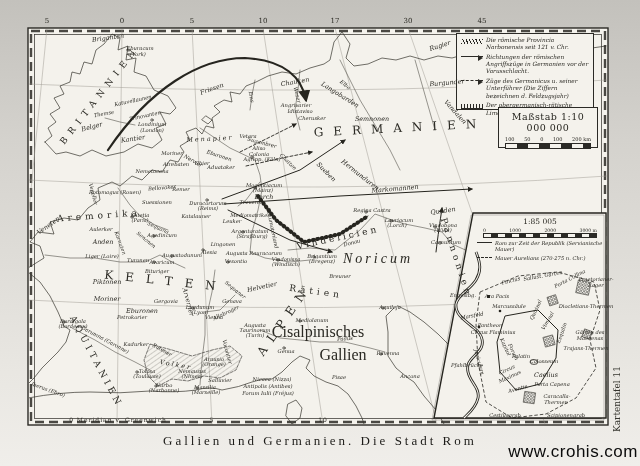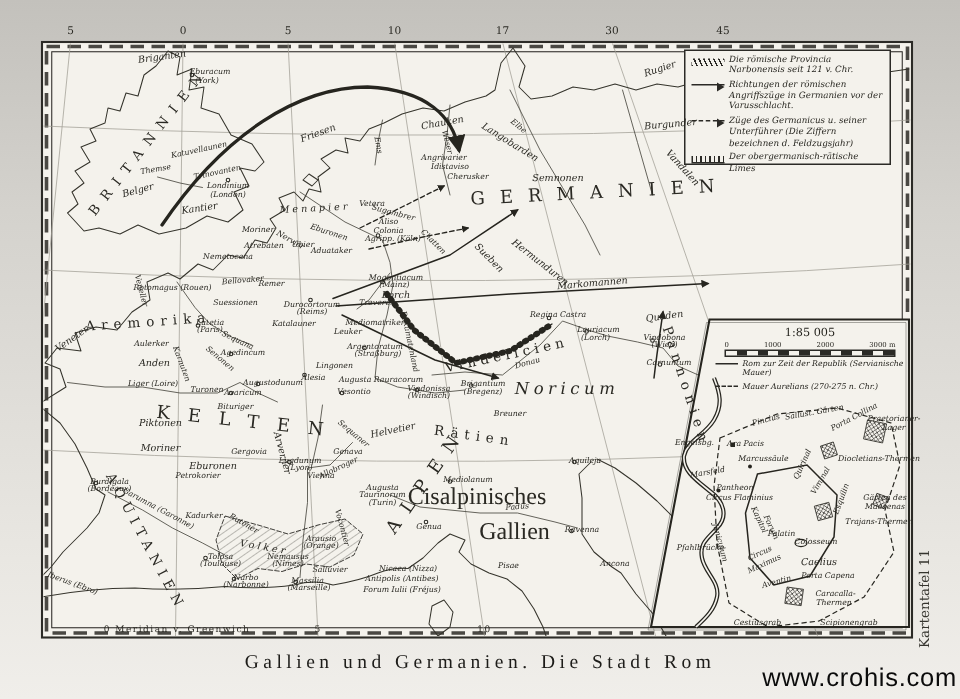--- a/index.html
+++ b/index.html
@@ -4,21 +4,21 @@
 <style>
   html,body{margin:0;padding:0;}
   #page{position:relative;width:640px;height:466px;overflow:hidden;
         background:linear-gradient(180deg,#c3c1bc 0,#d4d2cd 30%,#e9e7e2 80%,#f0eeea 100%);
         font-family:"DejaVu Serif",serif;color:#26251f;}
   #artwork{position:absolute;left:0;top:0;z-index:1;}
   .lbl{position:absolute;white-space:nowrap;color:#2a2923;font-family:"DejaVu Serif",serif;
        font-style:italic;transform-origin:center;z-index:5;line-height:1;}
   .s1{font-size:5.2px;}
   .s2{font-size:6.4px;}
-  .s3{font-size:11px;}
+  .s3{font-size:14px;font-family:Liberation Serif, serif;}
   .s4{font-size:9px;font-style:normal;letter-spacing:5px;}
   .s5{font-size:12px;font-style:normal;letter-spacing:9px;}
   .s6{font-size:16px;font-style:normal;font-family:Liberation Serif, serif;}
   .num{font-size:7px;font-style:normal;font-family:"DejaVu Serif",serif;}
   .mer{font-size:6px;font-style:normal;letter-spacing:1px;}
   .box{position:absolute;background:#f4f2ec;border:1px solid #2b2a26;z-index:4;}
   #legend-box{left:456px;top:33px;width:138px;height:77px;padding:3px 4px;box-sizing:border-box;}
   .lg-row{display:flex;align-items:flex-start;margin-bottom:2.5px;}
   .lg-sym{flex:0 0 22px;margin-top:2px;margin-right:3px;position:relative;height:6px;}
   .lg-txt{font-size:5.8px;font-style:italic;line-height:1.25;}
@@ -206,20 +206,31 @@
           <span class="lg-sym sym-darrow"></span>
           <span class="lg-txt">Züge des Germanicus u. seiner Unterführer (Die Ziffern bezeichnen d. Feldzugsjahr)</span>
         </div>
         <div class="lg-row">
           <span class="lg-sym sym-limes"></span>
           <span class="lg-txt">Der obergermanisch-rätische Limes</span>
         </div>
       </div>
   </div>
 
+  <div class="box" id="scale-box">
+    <div class="scale-title">Maßstab 1:10 000 000</div>
+    <div class="ticks">
+        <span>100</span>
+        <span>50</span>
+        <span>0</span>
+        <span>100</span>
+        <span>200 km</span>
+      </div>
+    <div class="bar"></div>
+  </div>
 
   <div id="inset-head">
     <div class="inset-scale">1:85 005</div>
     <div class="ticks">
         <span>0</span>
         <span>1000</span>
         <span>2000</span>
         <span>3000 m</span>
       </div>
     <div class="bar"></div>

